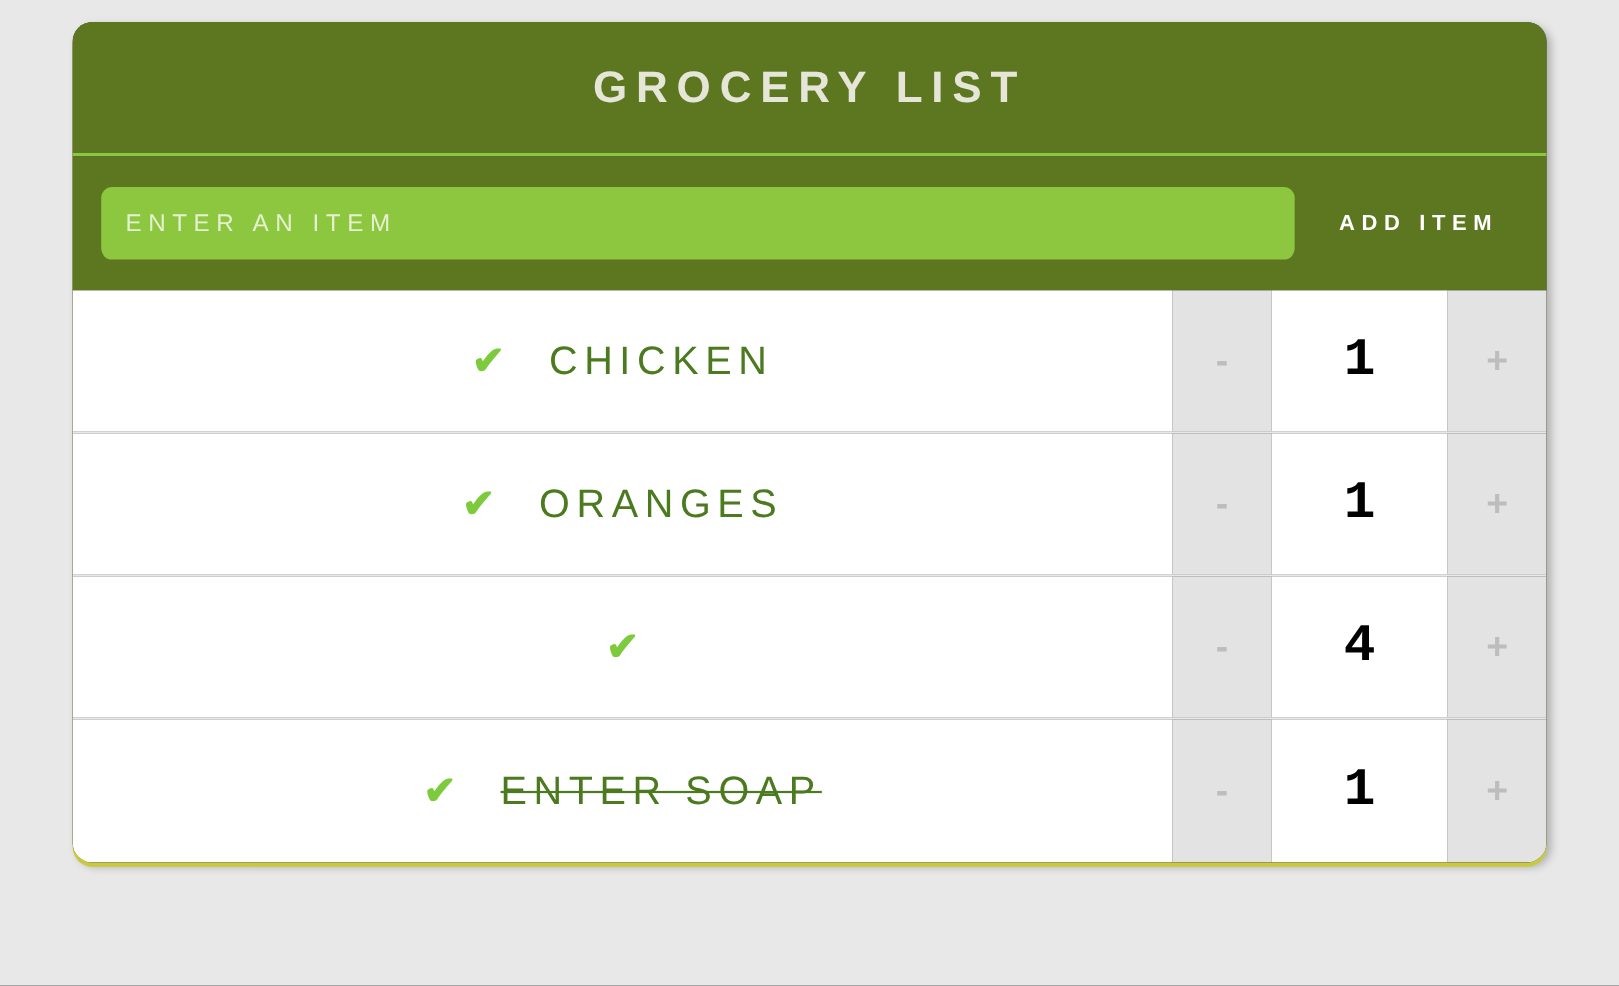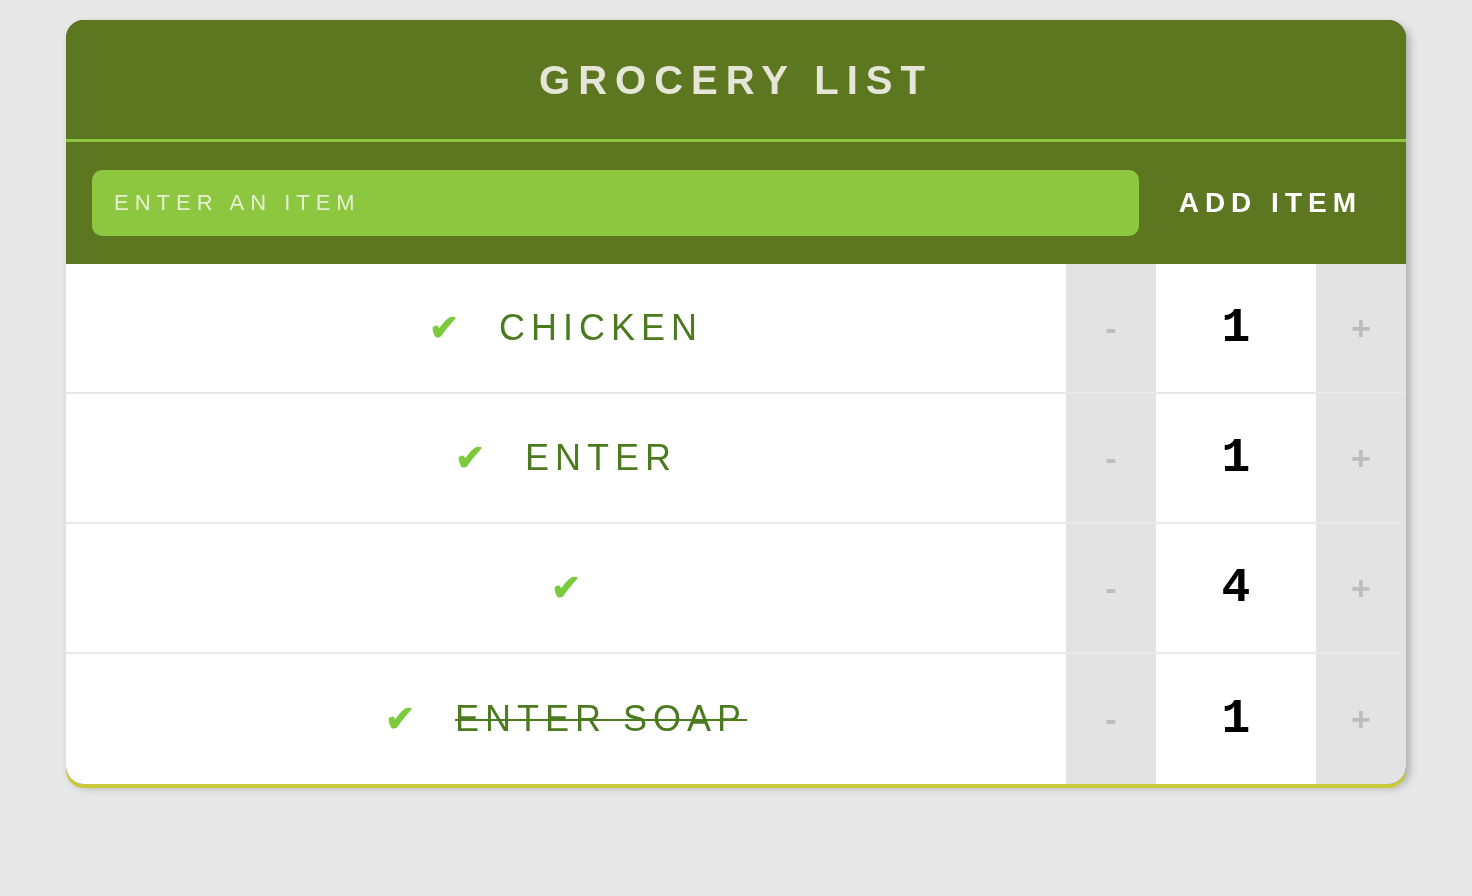--- a/index.html
+++ b/index.html
@@ -53,21 +53,21 @@
       outline: none;
     }
     .item-input::placeholder {
       color: #eaf3d9;
       opacity: 0.95;
     }
     .add-btn {
       background: transparent;
       border: none;
       color: #fff;
-      font-size: 28px;
+      font-size: 20px;
       font-weight: 700;
       letter-spacing: 6px;
       cursor: pointer;
       padding-right: 18px;
     }
     .row {
       display: flex;
       height: 130px;
       border-bottom: 2px solid #e8e8e8;
     }
@@ -142,21 +142,21 @@
           <span class="check">✔</span>
           <span class="item-name">CHICKEN</span>
         </div>
         <button class="qty-btn">-</button>
         <div class="qty-val">1</div>
         <button class="qty-btn">+</button>
       </div>
       <div class="row">
         <div class="row-main">
           <span class="check">✔</span>
-          <span class="item-name">ENTER</span>
+          <span class="item-name">ORANGES</span>
         </div>
         <button class="qty-btn">-</button>
         <div class="qty-val">1</div>
         <button class="qty-btn">+</button>
       </div>
       <div class="row">
         <div class="row-main">
           <span class="check">✔</span>
         </div>
         <button class="qty-btn">-</button>

